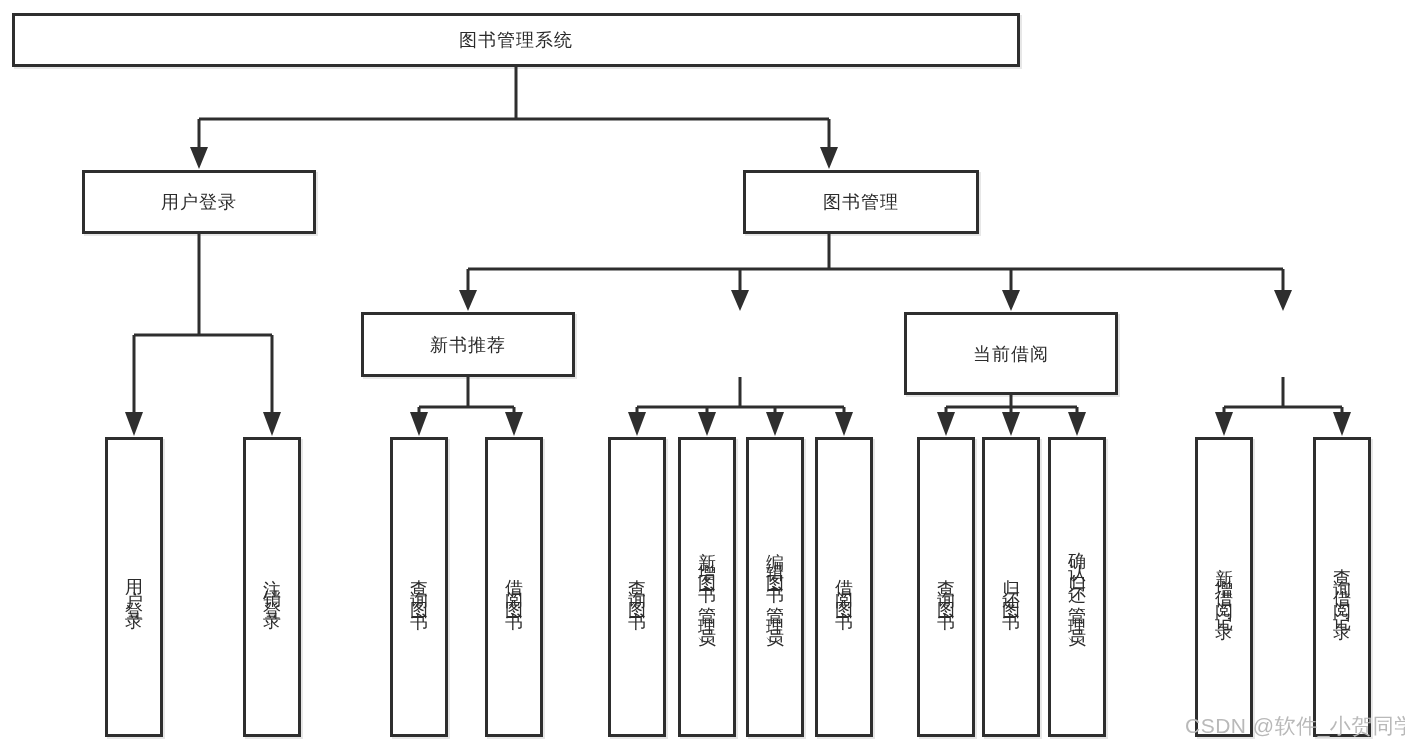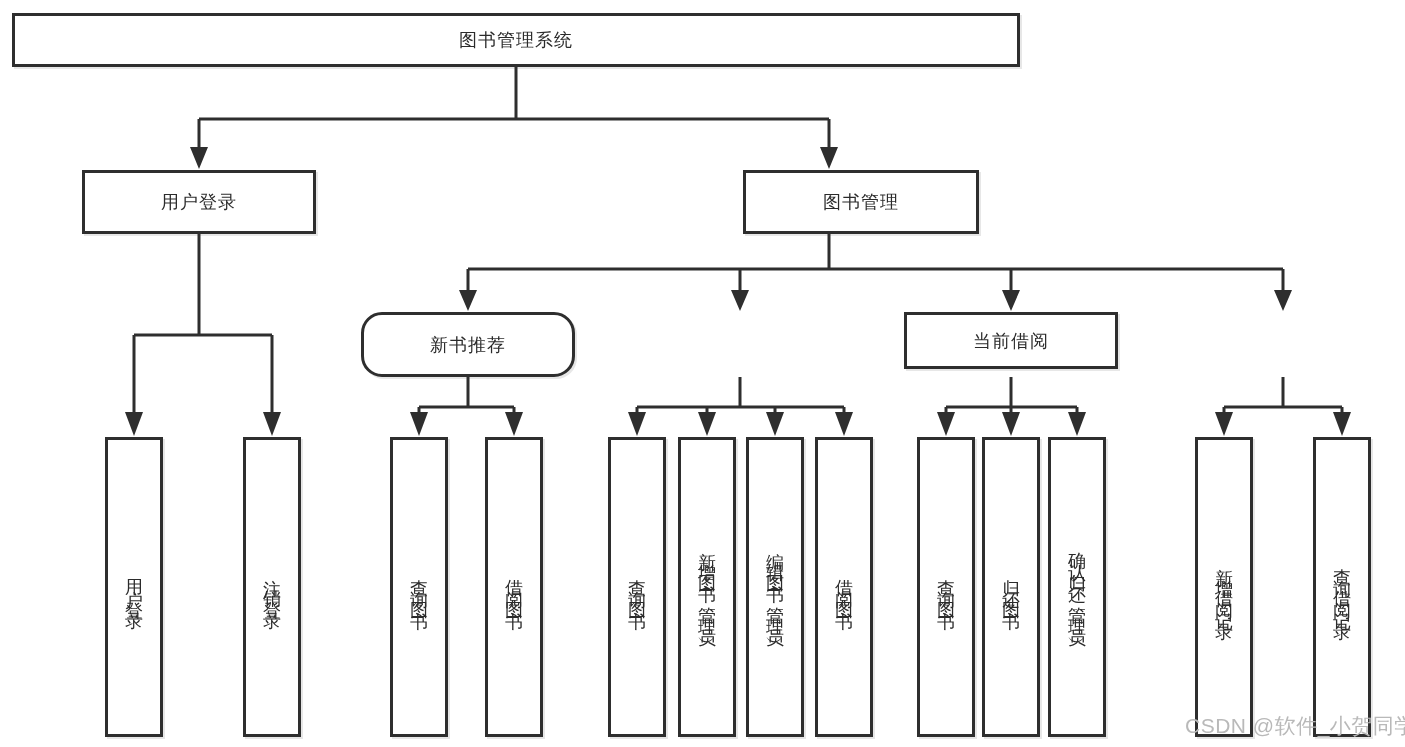--- a/index.html
+++ b/index.html
@@ -49,23 +49,23 @@
     font-size: 21px;
     letter-spacing: 0.5px;
     color: var(--watermark);
     z-index: 5;
     white-space: nowrap;
   }
   
   .n-root { left: 12px;  top: 13px;  width: 1008px; height: 54px; }
   .n-l2a  { left: 82px;  top: 170px; width: 234px;  height: 64px; }
   .n-l2b  { left: 711px; top: 170px; width: 236px;  height: 64px; margin-left: 32px; }
-  .n-l3a  { left: 361px;  top: 312px; width: 214px; height: 65px; border-radius: 21px; }
+  .n-l3a  { left: 361px;  top: 312px; width: 214px; height: 65px; }
   .n-l3b  { left: 633px;  top: 312px; width: 214px; height: 65px; }
-  .n-l3c  { left: 904px;  top: 312px; width: 214px; height: 57px; }
+  .n-l3c  { left: 904px;  top: 312px; width: 214px; height: 83px; }
   .n-l3d  { left: 1176px; top: 312px; width: 214px; height: 65px; }
   .n-g1a { left: 105px; }  .n-g1b { left: 243px; }
   .n-g2a { left: 390px; }  .n-g2b { left: 485px; }
   .n-g3a { left: 608px; }  .n-g3b { left: 678px; }
   .n-g3c { left: 746px; }  .n-g3d { left: 815px; }
   .n-g4a { left: 917px; }  .n-g4b { left: 982px; }
   .n-g4c { left: 1048px; }
   .n-g5a { left: 1195px; } .n-g5b { left: 1313px; }
 </style>
 </head>

